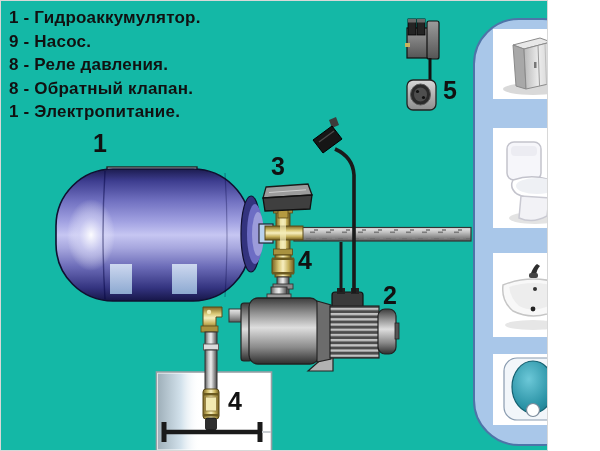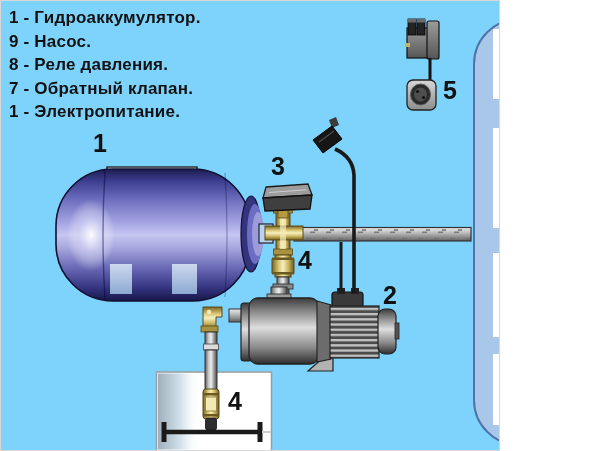--- a/index.html
+++ b/index.html
@@ -1,17 +1,17 @@
 <!DOCTYPE html>
 <html><head>
 <meta charset="utf-8">
 <style>
   html,body{margin:0;padding:0;background:#fff;}
   #stage{
-    position:relative;width:500px;height:451px;background:#7dd3fc;
+    position:relative;width:548px;height:451px;background:#14b8a6;
     overflow:hidden;font-family:"Liberation Sans",sans-serif;
     border:1px solid #d8d8d8;box-sizing:border-box;
   }
   
   .legend{
     position:absolute;left:8px;top:5px;z-index:5;
     font-size:17px;font-weight:700;color:#111;line-height:23.5px;
     letter-spacing:.2px;
   }
   
@@ -43,21 +43,21 @@
 </style>
 </head>
 <body>
 
 <div id="stage">
 
   <div class="legend">
     <div>1 - Гидроаккумулятор.</div>
     <div>9 - Насос.</div>
     <div>8 - Реле давления.</div>
-    <div>7 - Обратный клапан.</div>
+    <div>8 - Обратный клапан.</div>
     <div>1 - Электропитание.</div>
   </div>
 
   <div class="num" id="lbl-tank">1</div>
   <div class="num" id="lbl-pump">2</div>
   <div class="num" id="lbl-relay">3</div>
   <div class="num" id="lbl-cv1">4</div>
   <div class="num" id="lbl-cv2">4</div>
   <div class="num" id="lbl-power">5</div>
 

